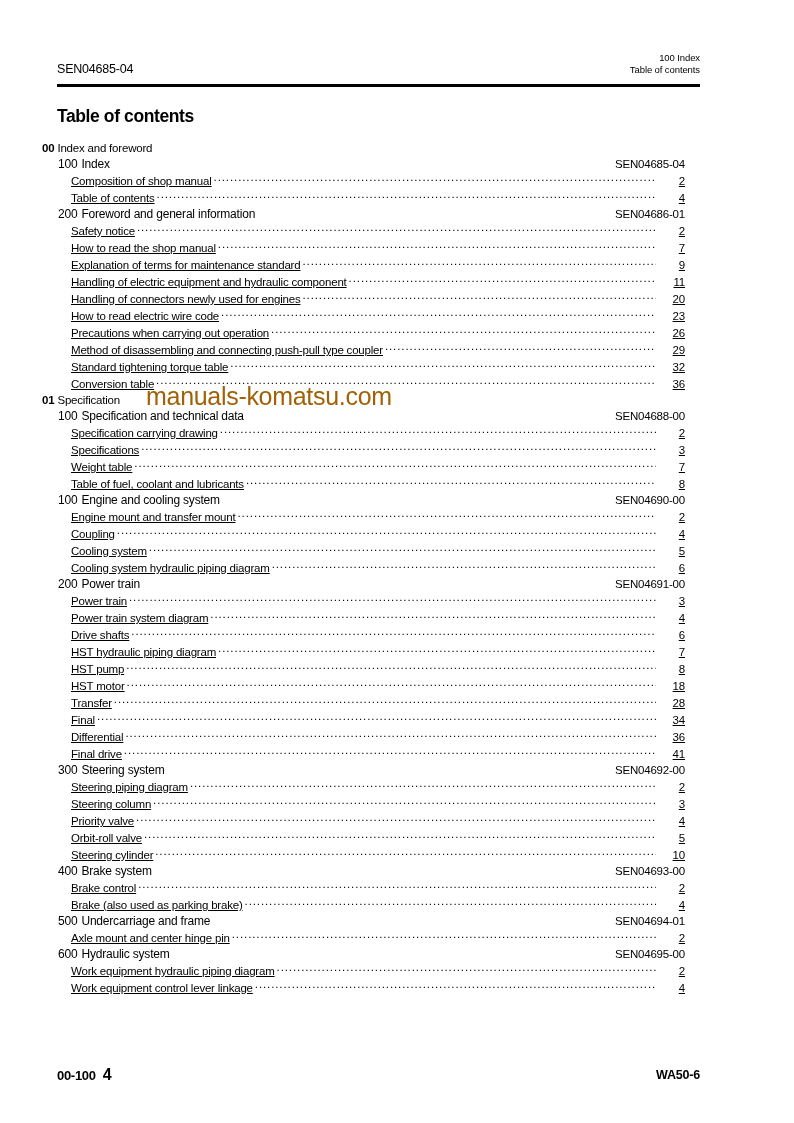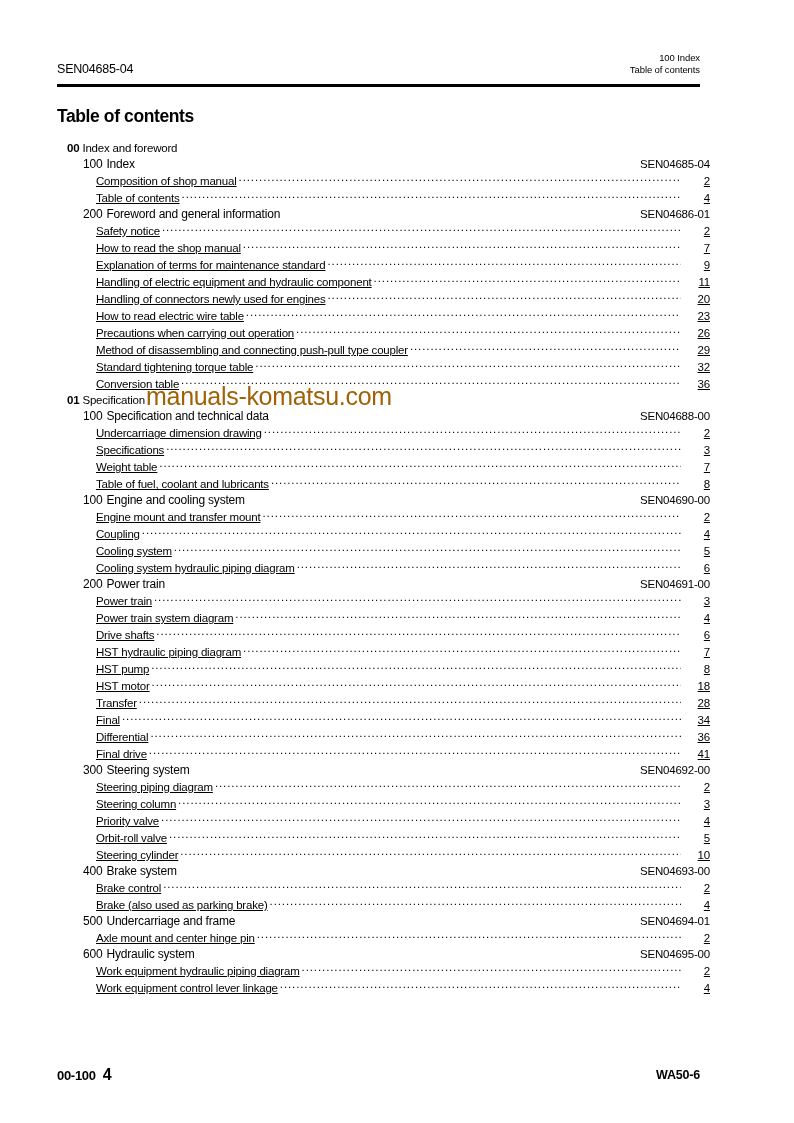--- a/index.html
+++ b/index.html
@@ -62,21 +62,21 @@
     top: 106px;
     font-size: 17.5px;
     font-weight: bold;
     letter-spacing: -0.4px;
     white-space: nowrap;
   }
 
   
   #toc {
     position: absolute;
-    left: 67px;
+    left: 42px;
     top: 140px;
     width: 643px;
   }
 
   .group {
     margin-bottom: 0;
   }
   .group + .group {
   }
 
@@ -246,21 +246,21 @@
           <span class="etitle">Handling of electric equipment and hydraulic component</span>
           <span class="leader"></span>
           <span class="pnum">11</span>
         </div>
         <div class="entry-row">
           <span class="etitle">Handling of connectors newly used for engines</span>
           <span class="leader"></span>
           <span class="pnum">20</span>
         </div>
         <div class="entry-row">
-          <span class="etitle">How to read electric wire table</span>
+          <span class="etitle">How to read electric wire code</span>
           <span class="leader"></span>
           <span class="pnum">23</span>
         </div>
         <div class="entry-row">
           <span class="etitle">Precautions when carrying out operation</span>
           <span class="leader"></span>
           <span class="pnum">26</span>
         </div>
         <div class="entry-row">
           <span class="etitle">Method of disassembling and connecting push-pull type coupler</span>
@@ -275,21 +275,21 @@
         <div class="entry-row">
           <span class="etitle">Conversion table</span>
           <span class="leader"></span>
           <span class="pnum">36</span>
         </div>
       </div>
       <div class="group">
         <div class="group-title"><span class="num">01</span> <span>Specification</span></div>
         <div class="section-row"><span class="num">100</span><span>Specification and technical data</span><span class="code">SEN04688-00</span></div>
         <div class="entry-row">
-          <span class="etitle">Undercarriage dimension drawing</span>
+          <span class="etitle">Specification carrying drawing</span>
           <span class="leader"></span>
           <span class="pnum">2</span>
         </div>
         <div class="entry-row">
           <span class="etitle">Specifications</span>
           <span class="leader"></span>
           <span class="pnum">3</span>
         </div>
         <div class="entry-row">
           <span class="etitle">Weight table</span>

